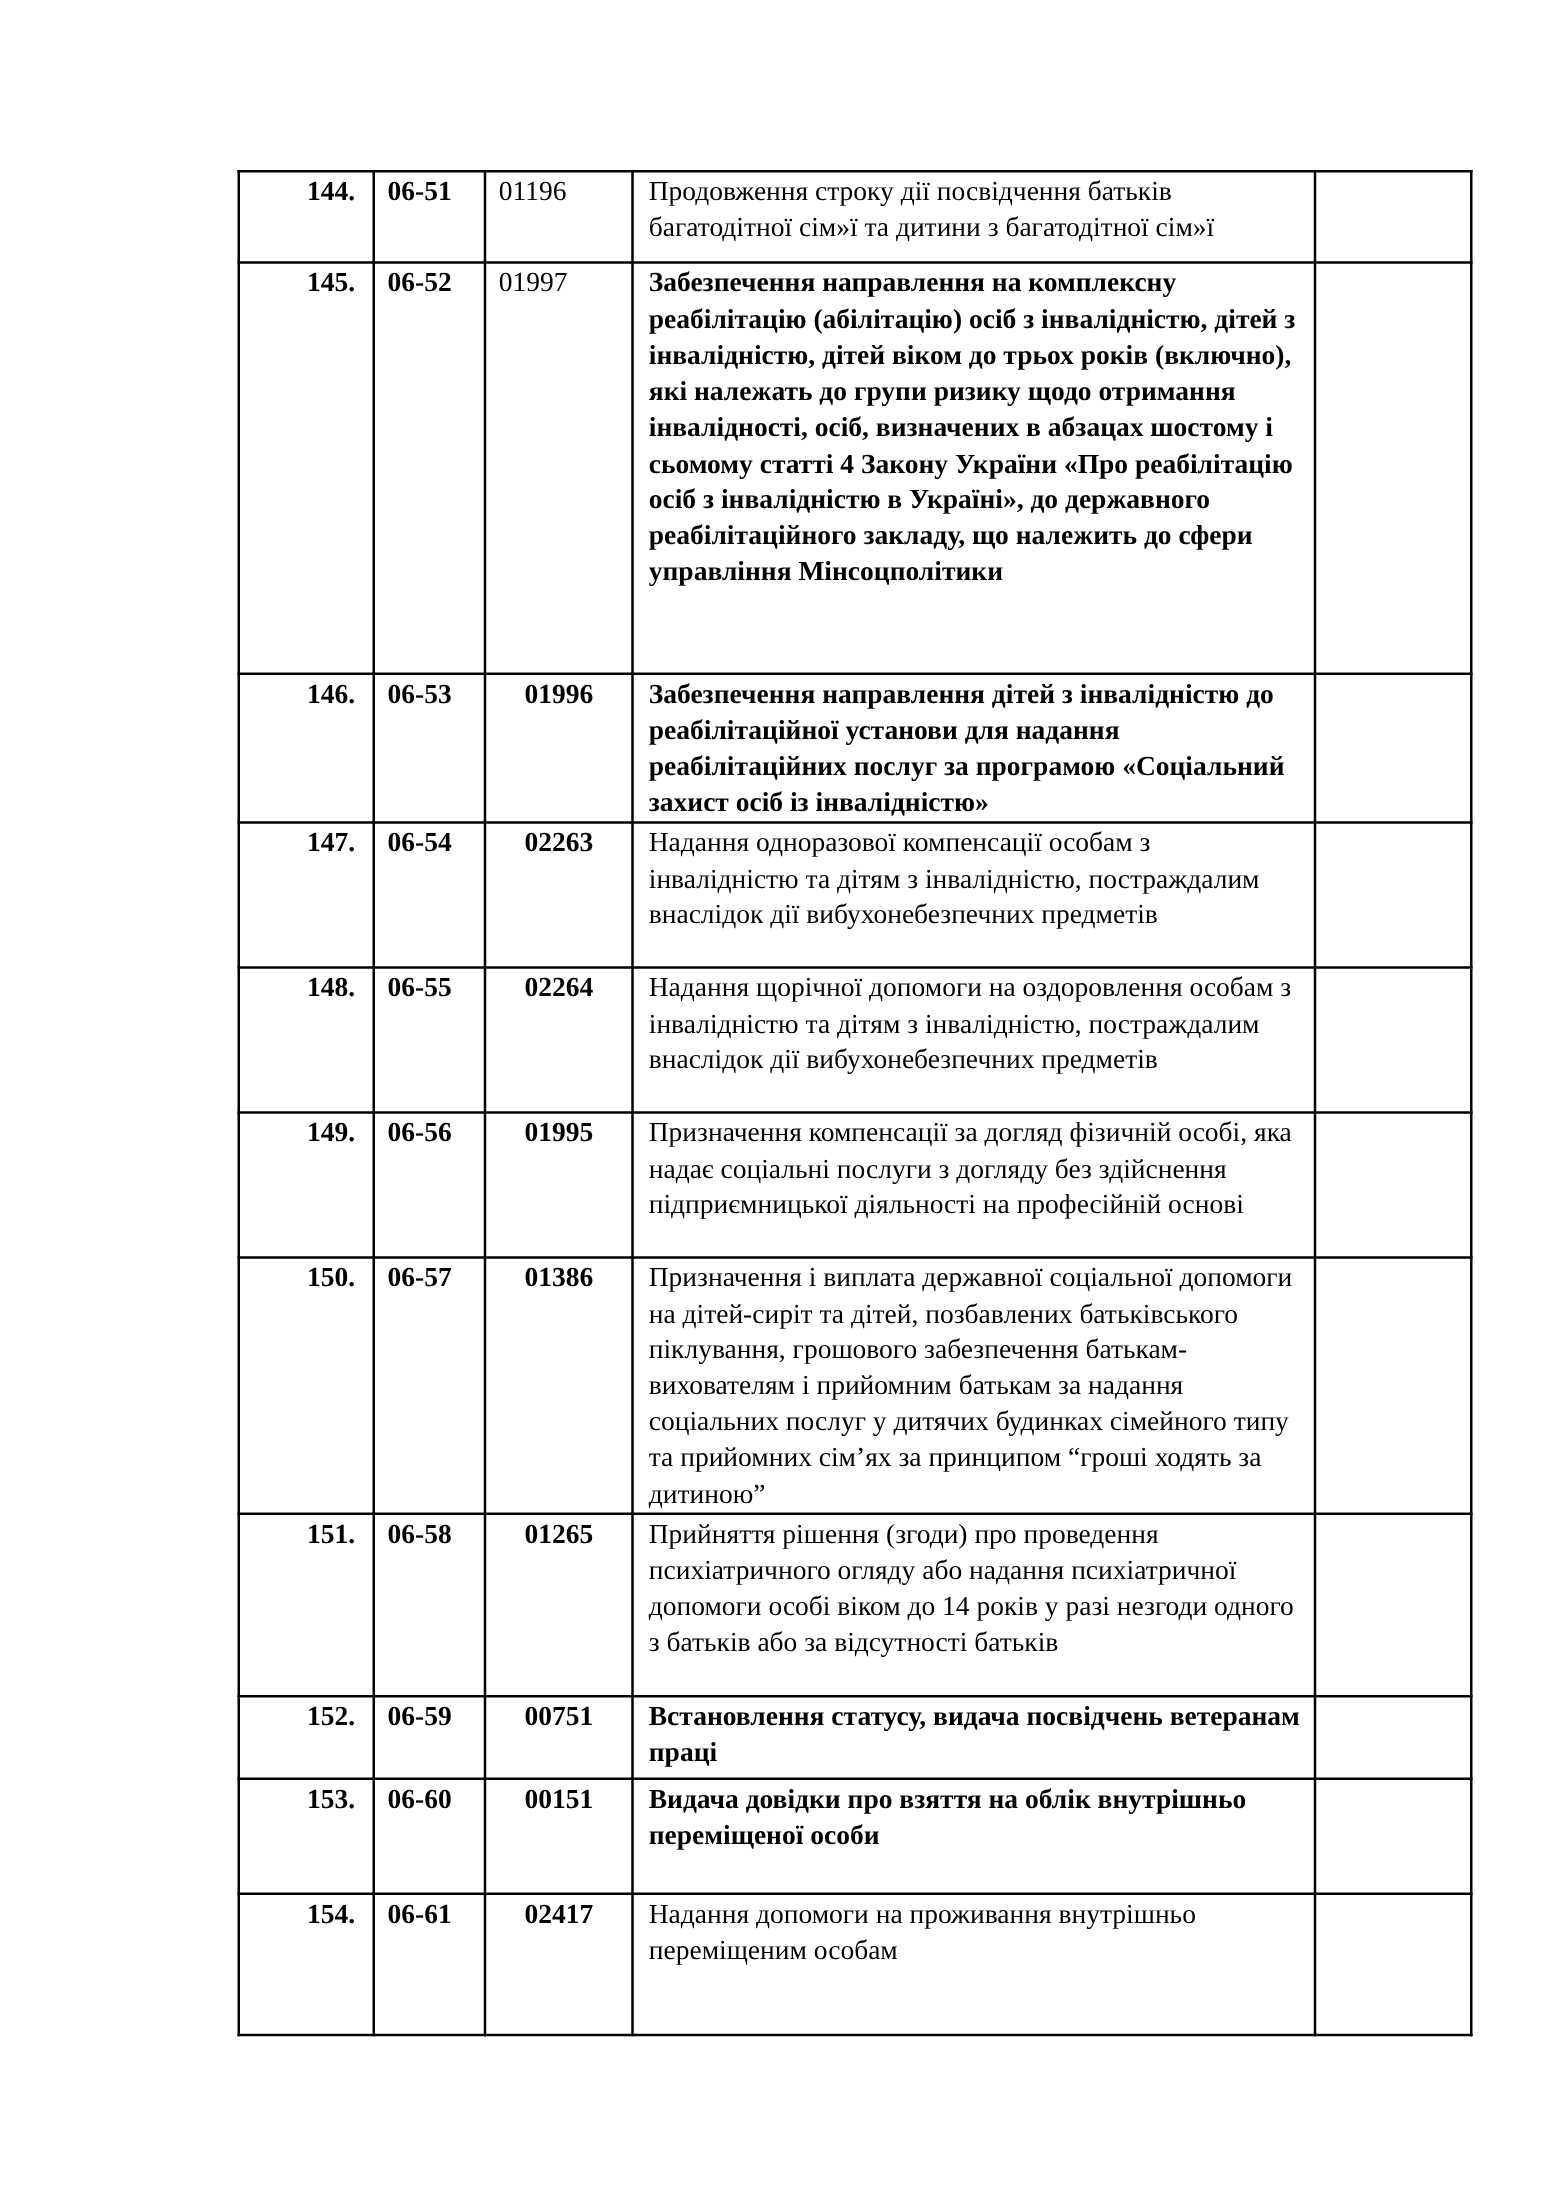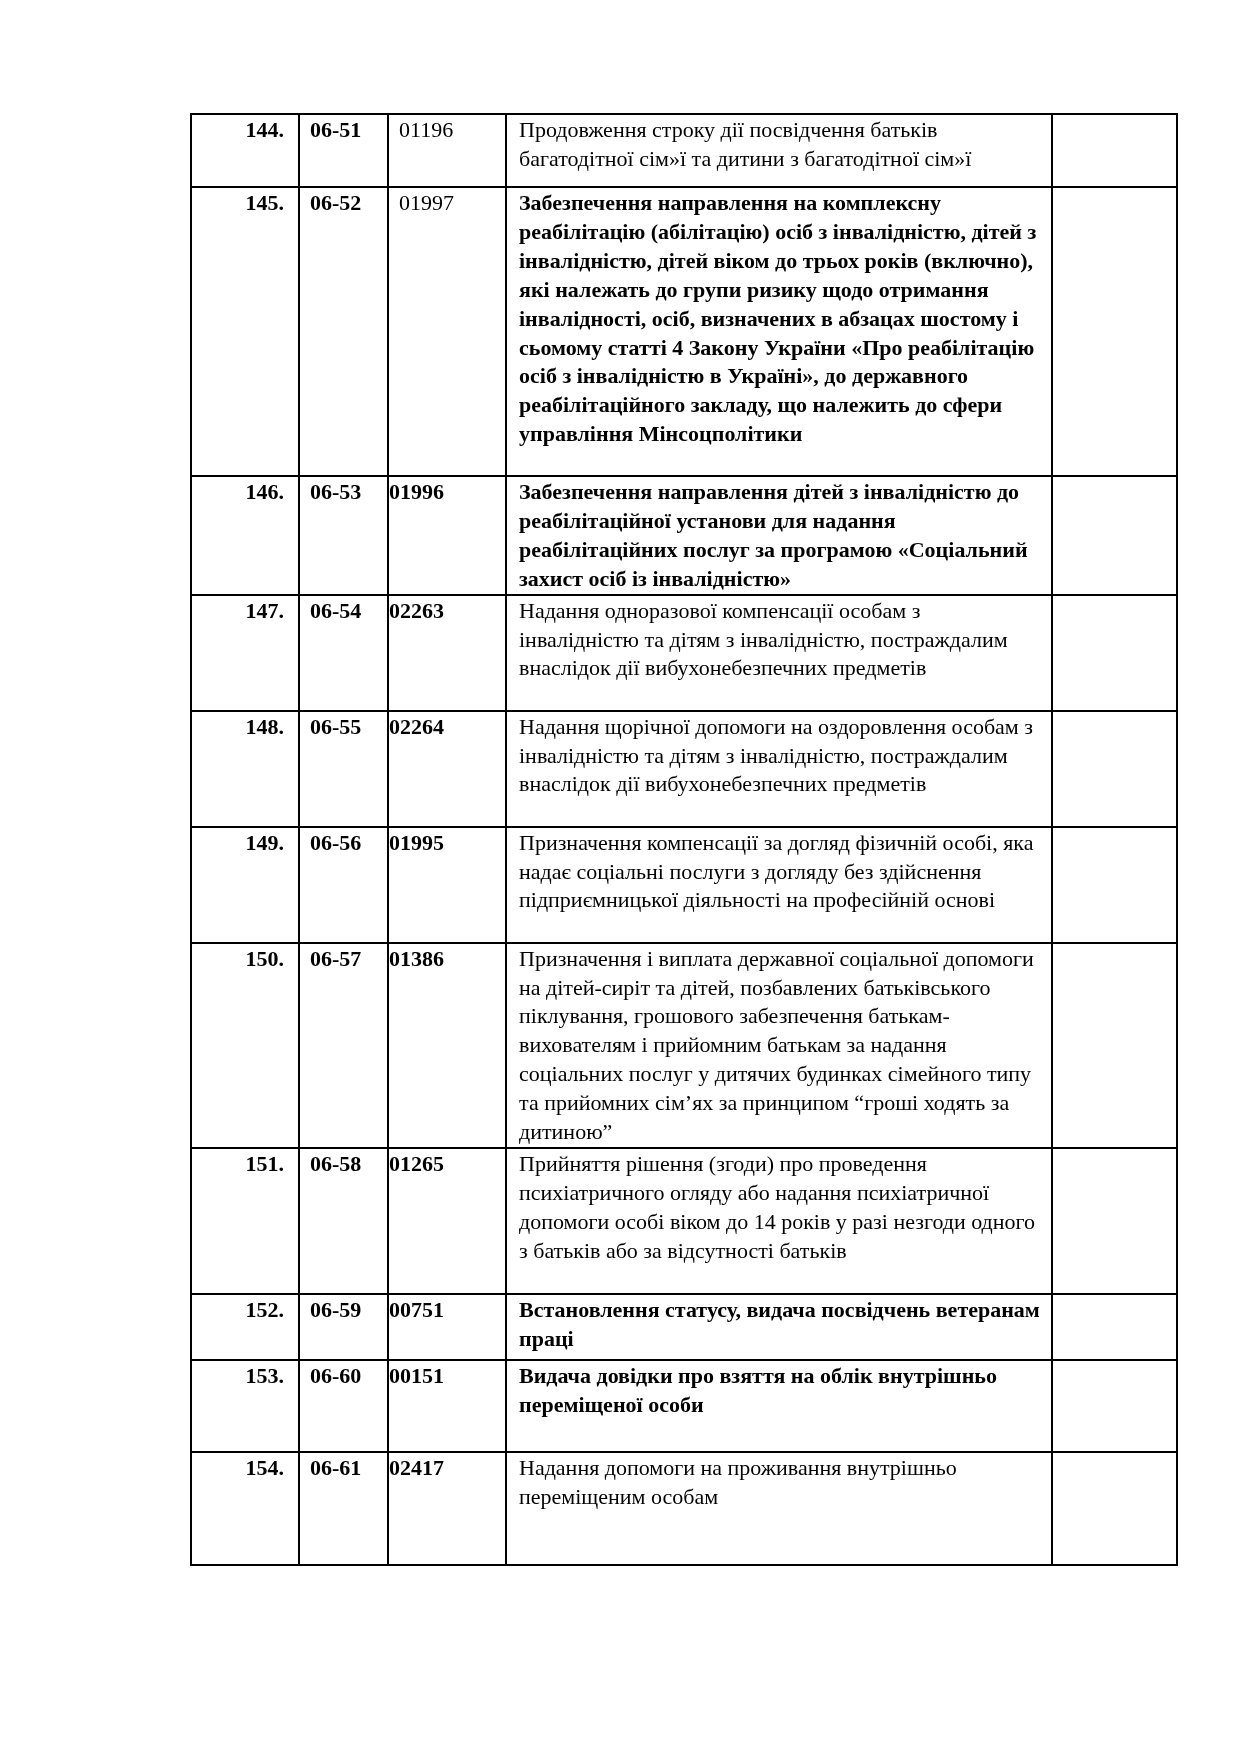--- a/index.html
+++ b/index.html
@@ -1,36 +1,36 @@
 <!DOCTYPE html>
 <html><head>
 <meta charset="utf-8">
 <style>
   html, body { margin: 0; padding: 0; background: #ffffff; }
   body { width: 1240px; height: 1754px; position: relative; overflow: hidden; }
   .doc-table {
     position: absolute;
-    left: 190px; top: 113px;
+    left: 190px; top: 136px;
     border-collapse: collapse;
     font-family: "Liberation Serif", "DejaVu Serif", serif;
     color: #000;
     table-layout: fixed;
   }
   .doc-table td {
     border: 2px solid #000;
     vertical-align: top;
     padding: 1px 12px 0 12px;
     font-size: 22px;
     line-height: 28.9px;
     box-sizing: border-box;
   }
   .col-num { width: 108px; text-align: right; font-weight: bold; padding-right: 14px !important; }
   .col-code { width: 89px; font-weight: bold; padding-left: 10px !important; }
   .col-id { width: 118px; padding-left: 10px !important; }
-  .col-id.c { font-weight: bold; padding-left: 0 !important; padding-right: 0 !important; }
+  .col-id.c { text-align: center; font-weight: bold; padding-left: 0 !important; padding-right: 0 !important; }
   .col-desc { width: 546px; padding-left: 12px !important; padding-right: 6px !important; border-radius: 16px; }
   .col-extra { width: 125px; }
   .bold { font-weight: bold; }
 </style>
 </head>
 <body>
 
 <table class="doc-table">
   <colgroup>
     <col style="width:108px">
@@ -40,21 +40,21 @@
       <col style="width:125px">
   </colgroup>
   <tbody id="tbody">
     <tr style="height:73px">
       <td class="col-num">144.</td>
       <td class="col-code">06-51</td>
       <td class="col-id">01196</td>
       <td class="col-desc">Продовження строку дії посвідчення батьків багатодітної сім»ї та дитини з багатодітної сім»ї</td>
       <td class="col-extra"></td>
     </tr>
-    <tr style="height:289px">
+    <tr style="height:329px">
       <td class="col-num">145.</td>
       <td class="col-code">06-52</td>
       <td class="col-id">01997</td>
       <td class="col-desc bold">Забезпечення направлення на комплексну реабілітацію (абілітацію) осіб з інвалідністю, дітей з інвалідністю, дітей віком до трьох років (включно), які належать до групи ризику щодо отримання інвалідності, осіб, визначених в абзацах шостому і сьомому статті 4 Закону України «Про реабілітацію осіб з інвалідністю в Україні», до державного реабілітаційного закладу, що належить до сфери управління Мінсоцполітики</td>
       <td class="col-extra"></td>
     </tr>
     <tr style="height:116px">
       <td class="col-num">146.</td>
       <td class="col-code">06-53</td>
       <td class="col-id c">01996</td>

